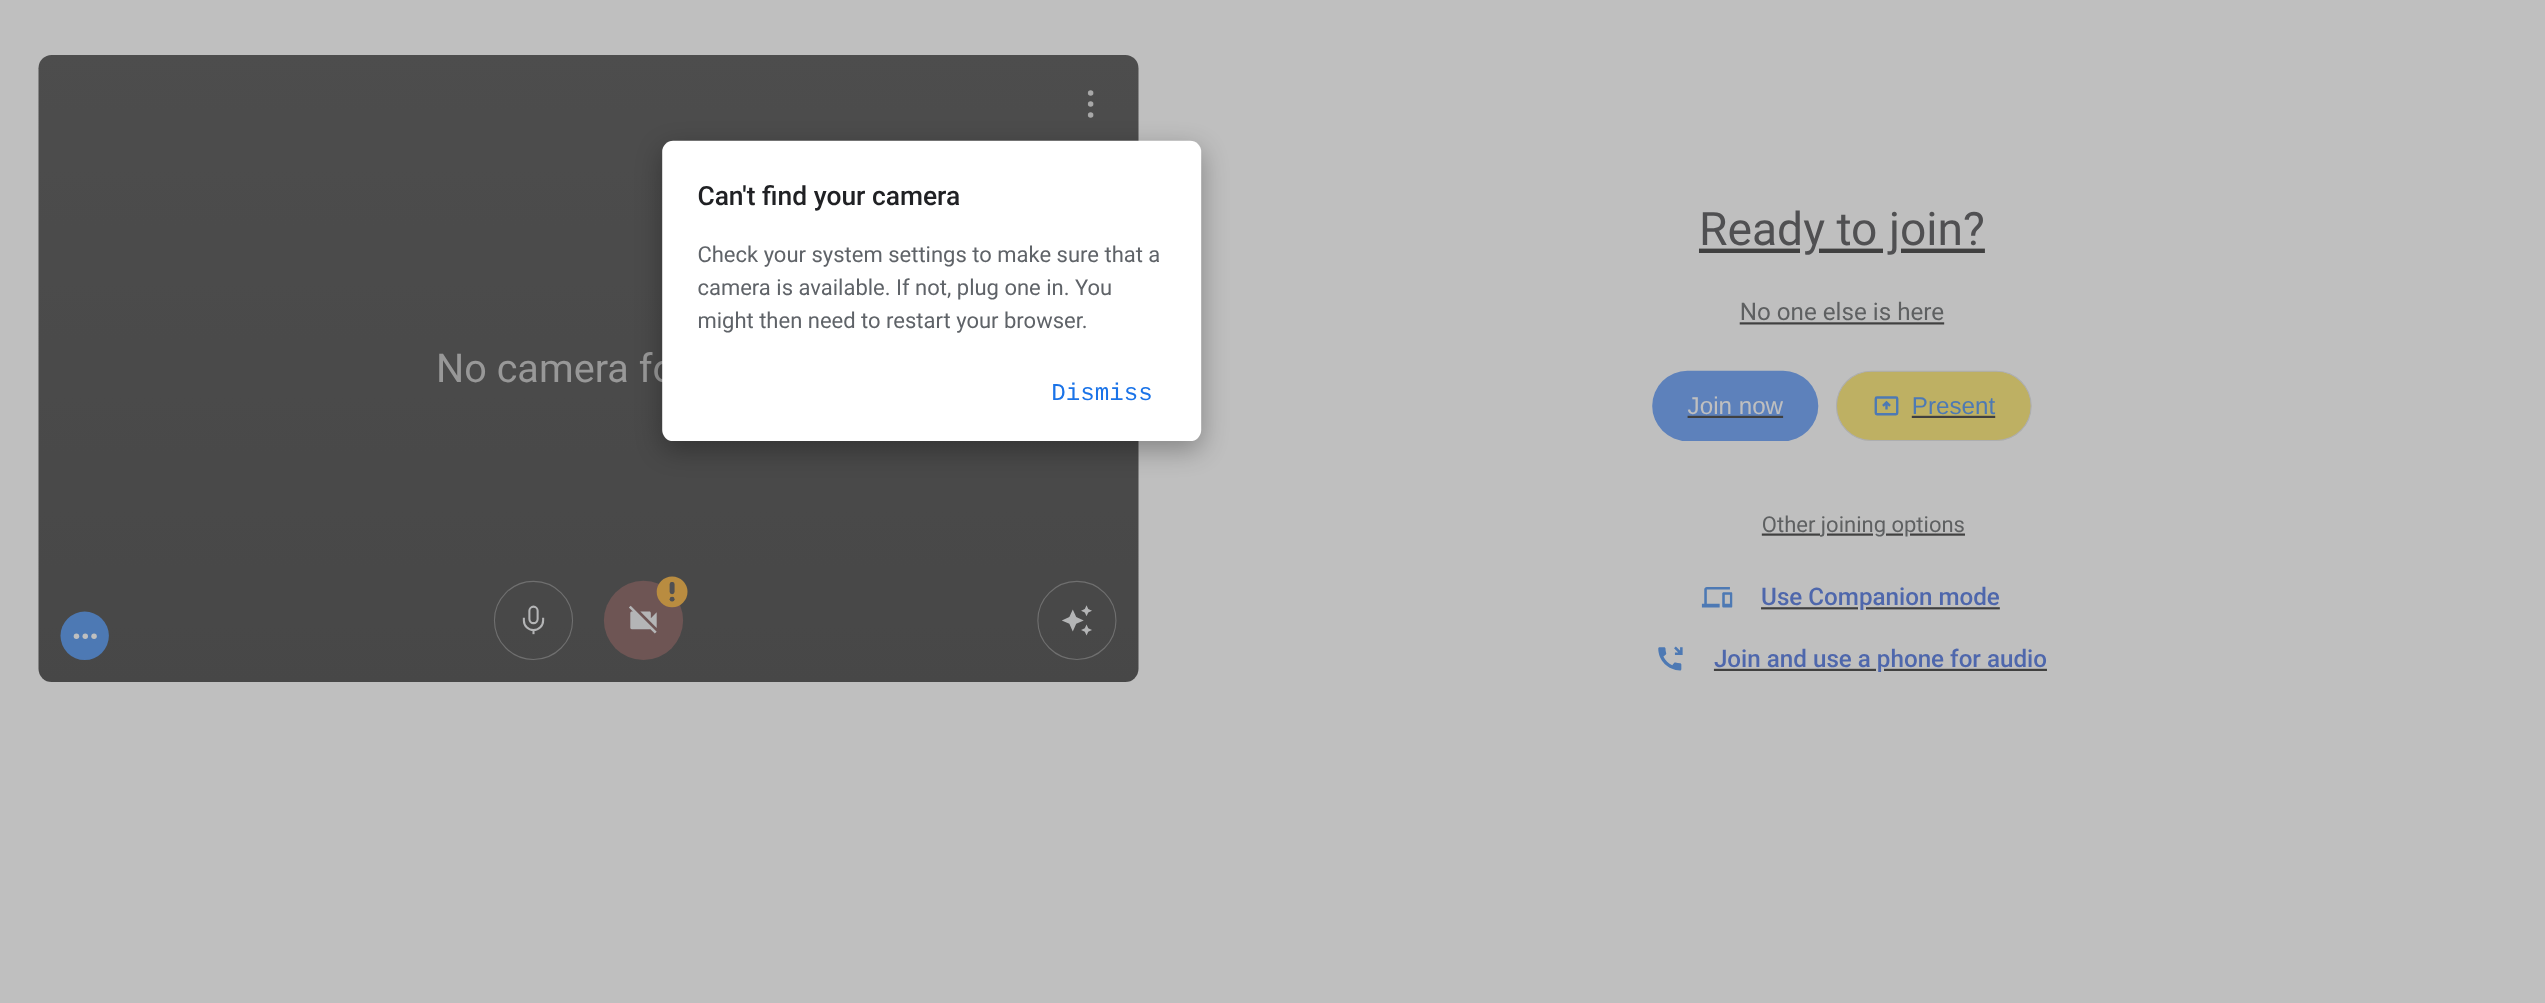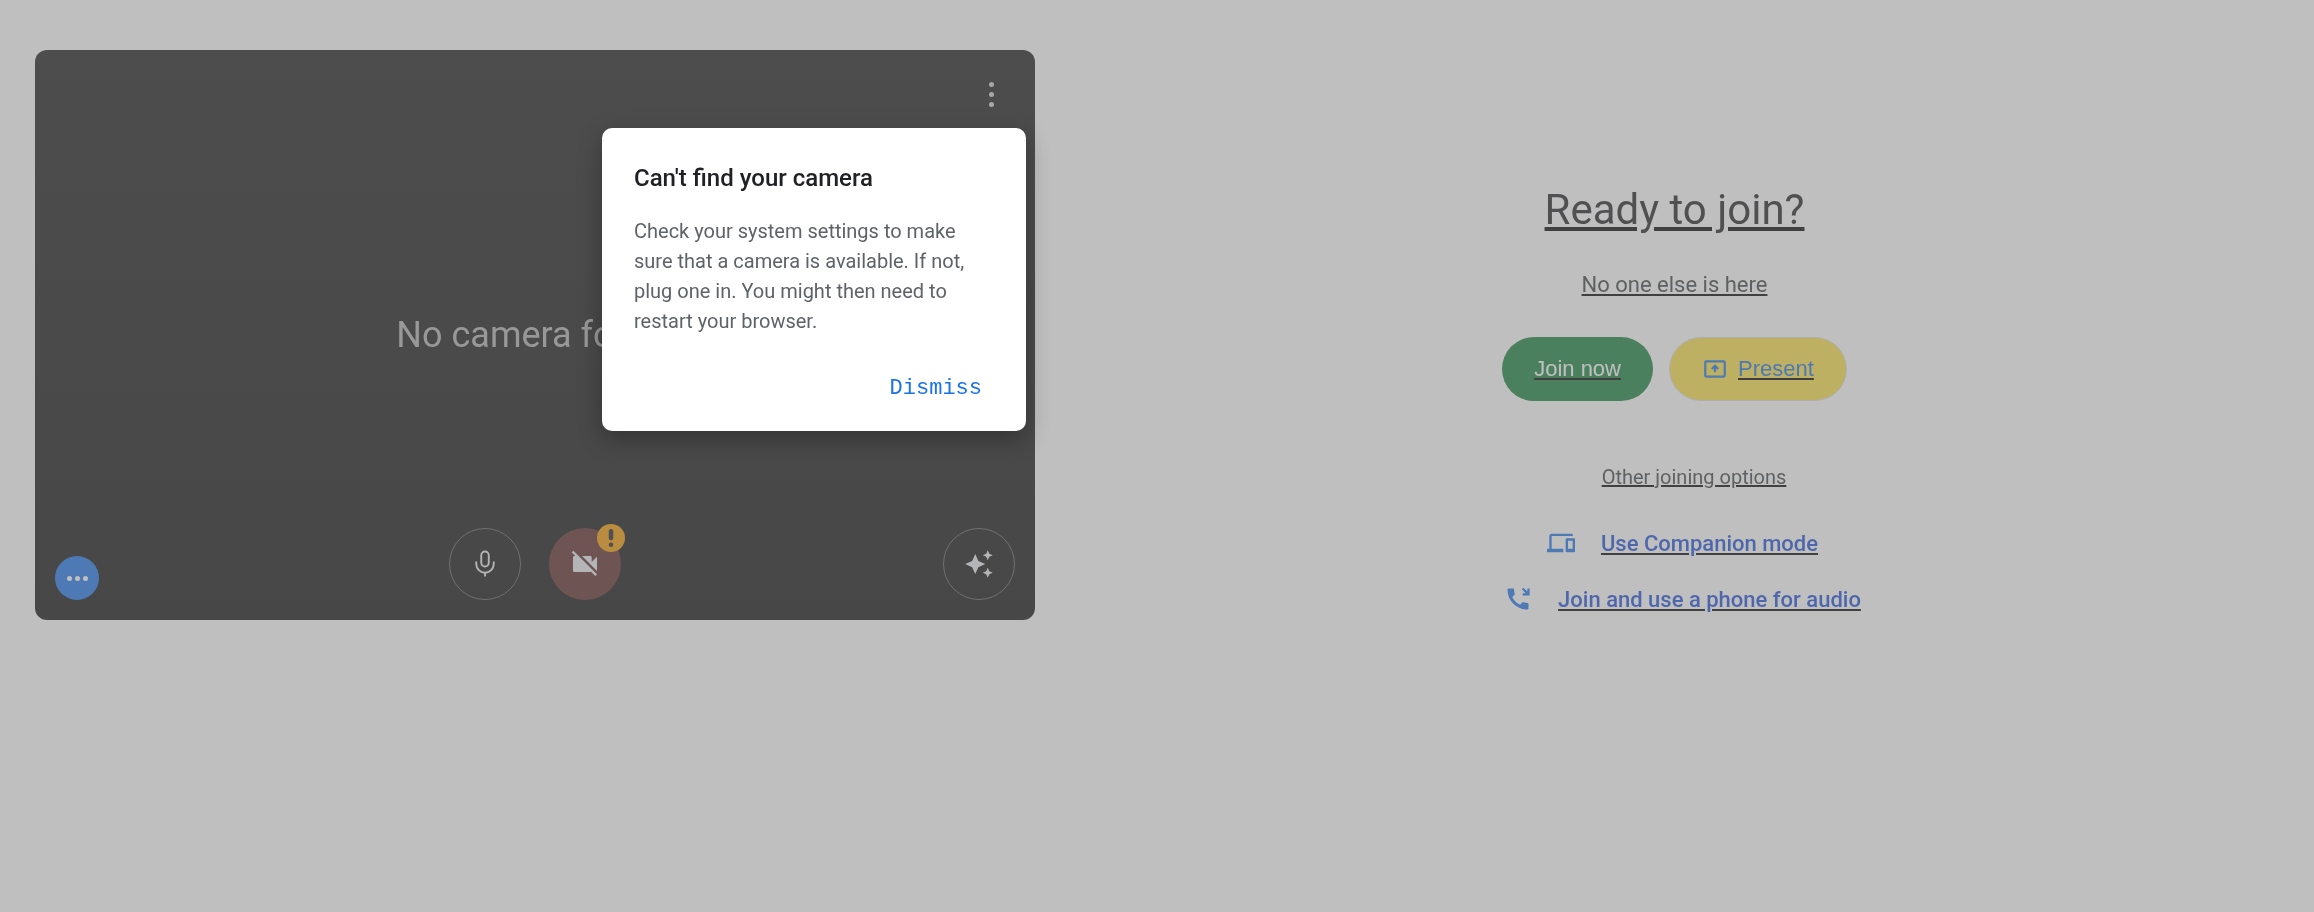--- a/index.html
+++ b/index.html
@@ -164,21 +164,21 @@
       font-size: 22px;
       font-weight: 500;
       display: flex;
       align-items: center;
       justify-content: center;
       cursor: pointer;
       border: none;
       gap: 10px;
     }
     .btn-primary {
-      background: #15803d;
+      background: #3b82f6;
       color: #fff;
     }
     .btn-secondary {
       background: #fde047;
       color: #1a73e8;
       border: 1px solid #dadce0;
     }
     .other-options-label {
       font-size: 20px;
       color: #3c4043;
@@ -193,21 +193,21 @@
       font-size: 22px;
       font-weight: 500;
       cursor: pointer;
       margin-bottom: 28px;
       margin-left: 16px;
     }
     .dialog {
       position: absolute;
       top: 128px;
       left: 602px;
-      width: 424px;
+      width: 490px;
       background: #fff;
       border-radius: 10px;
       box-shadow: 0 8px 24px rgba(0,0,0,0.3);
       padding: 36px 32px 22px 32px;
       z-index: 200;
     }
     .dialog-title {
       font-size: 24px;
       color: #202124;
       font-weight: 500;

